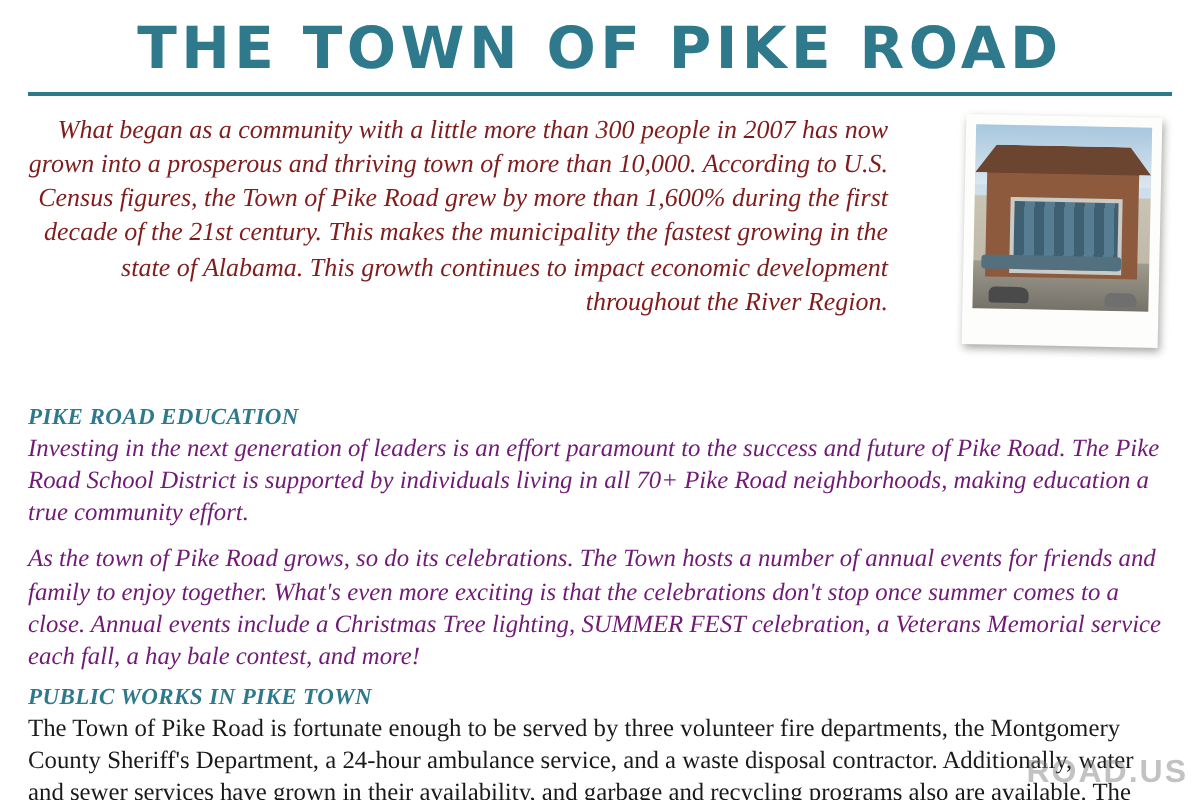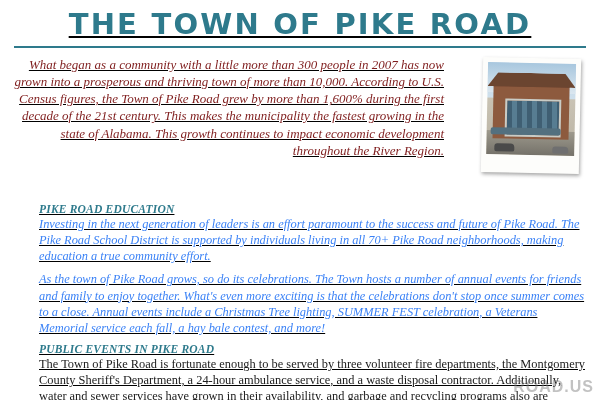--- a/index.html
+++ b/index.html
@@ -13,21 +13,20 @@
     font-family: "Liberation Sans", sans-serif;
     overflow: hidden;
     position: relative;
   }
   .page {
     position: relative;
     width: 600px;
     height: 400px;
     box-sizing: border-box;
     padding: 0 14px;
-    text-decoration: underline;
   }
   .title {
     text-align: center;
     color: #2e7a8c;
     font-family: "DejaVu Sans", sans-serif;
     font-weight: bold;
     font-size: 29px;
     letter-spacing: 2.2px;
     line-height: 1;
     padding-top: 10px;
@@ -116,37 +115,36 @@
   }
   .photo .car2 {
     position: absolute;
     right: 6px; bottom: 2px;
     width: 16px; height: 7px;
     background: #6f6f70;
     border-radius: 3px 4px 2px 2px;
   }
   .section {
     margin-top: 7px;
-    margin-left: 25px;
   }
   .section-head {
     color: #2e7a8c;
     font-family: "Liberation Serif", serif;
     font-style: italic;
     font-weight: bold;
     font-size: 11.5px;
     letter-spacing: 0.2px;
     margin-bottom: 1px;
   }
   .body-italic {
     font-family: "Liberation Serif", serif;
     font-style: italic;
     font-size: 12.4px;
     line-height: 1.3;
-    color: #3b82f6;
+    color: #701a75;
   }
   .body-plain {
     font-family: "Liberation Serif", serif;
     font-size: 12.4px;
     line-height: 1.3;
     color: #1a1a1a;
   }
   .footer {
     position: absolute;
     right: 16px;
@@ -194,19 +192,19 @@
   <div class="section">
     <div class="section-head">PIKE ROAD EDUCATION</div>
     <div class="body-italic">Investing in the next generation of leaders is an effort paramount to the success and future of Pike Road. The Pike Road School District is supported by individuals living in all 70+ Pike Road neighborhoods, making education a true community effort.</div>
   </div>
 
   <div class="section">
     <div class="body-italic">As the town of Pike Road grows, so do its celebrations. The Town hosts a number of annual events for friends and family to enjoy together. What's even more exciting is that the celebrations don't stop once summer comes to a close. Annual events include a Christmas Tree lighting, SUMMER FEST celebration, a Veterans Memorial service each fall, a hay bale contest, and more!</div>
   </div>
 
   <div class="section">
-    <div class="section-head">PUBLIC EVENTS IN PIKE ROAD</div>
+    <div class="section-head">PUBLIC WORKS IN PIKE TOWN</div>
     <div class="body-plain">The Town of Pike Road is fortunate enough to be served by three volunteer fire departments, the Montgomery County Sheriff's Department, a 24-hour ambulance service, and a waste disposal contractor. Additionally, water and sewer services have grown in their availability, and garbage and recycling programs also are available. The town also has two electricity providers and two gas companies.</div>
   </div>
 
   <div class="watermark">ROAD.US</div>
 
 </div>
 
 </body></html>

